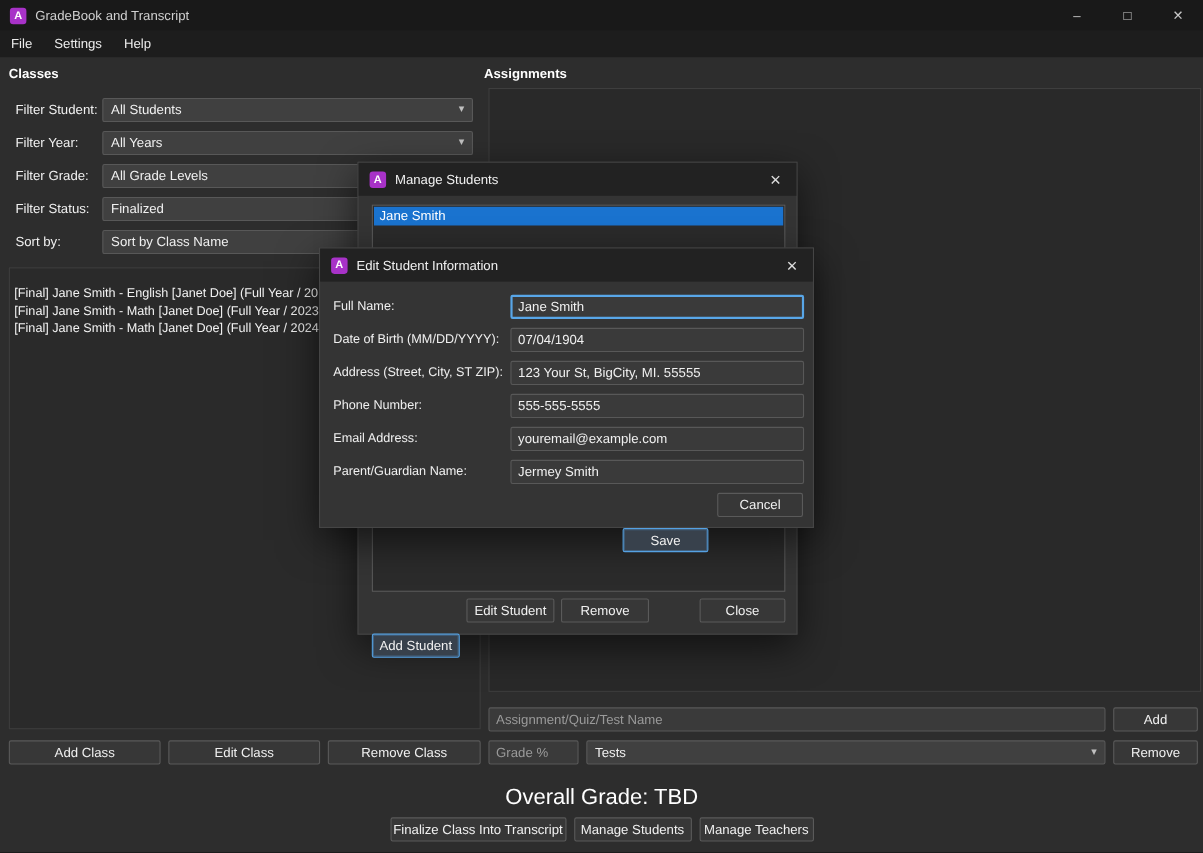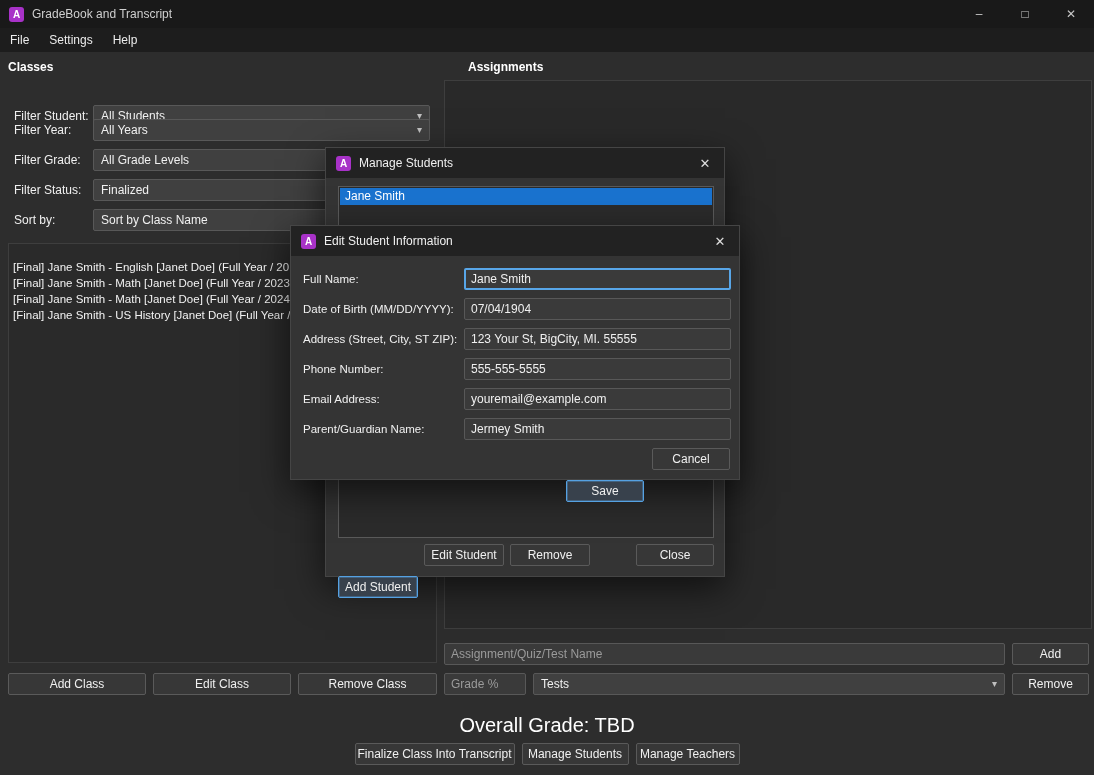--- a/index.html
+++ b/index.html
@@ -14,28 +14,28 @@
   .win-btns { margin-left:auto; display:flex; height:100%; }
   .win-btn { width:46px; height:100%; display:flex; align-items:center; justify-content:center; color:#c8c8c8; font-size:12px; background:none; border:none; font-family:inherit; }
 
   
   .menubar { position:absolute; top:28px; left:0; width:100%; height:24px; background:#1d1d1d; display:flex; align-items:center; }
   .menu-item { padding:0 10px; height:100%; display:flex; align-items:center; color:#ececec; font-size:12px; background:none; border:none; font-family:inherit; }
 
   
   .panel-title { position:absolute; color:#ffffff; font-size:12px; font-weight:bold; }
   .classes-title { left:8px; top:60px; }
-  .assignments-title { left:468px; top:60px; }
+  .assignments-title { left:440px; top:60px; }
 
   
   .flabel { position:absolute; left:14px; color:#f0f0f0; font-size:12px; line-height:22px; }
   .combo { position:absolute; height:22px; background:#404040; border:1px solid #585858; border-radius:2px; display:flex; align-items:center; padding:0 7px; color:#f0f0f0; font-size:12px; }
   .combo .chev { margin-left:auto; color:#bfbfbf; font-size:10px; line-height:1; padding-left:6px; }
   .filter-combo { left:93px; width:337px; }
-  .fr0 { top:89px;margin-top:16px; } .fr1 { top:119px; } .fr2 { top:149px; } .fr3 { top:179px; } .fr4 { top:209px; }
+  .fr0 { top:89px; } .fr1 { top:119px; } .fr2 { top:149px; } .fr3 { top:179px; } .fr4 { top:209px; }
 
   
   .class-list { position:absolute; left:8px; top:243px; width:429px; height:420px; background:#2a2a2a; border:1px solid #3e3e3e; padding:15px 0; overflow:hidden; }
   .class-item { color:#f2f2f2; font-size:11.5px; line-height:16px; padding:0 4px; white-space:nowrap; }
 
   
   .btn { position:absolute; height:22px; background:#373737; border:1px solid #5a5a5a; border-radius:2px; color:#f0f0f0; font-size:12px; font-family:inherit; display:flex; align-items:center; justify-content:center; }
   .btn.accent { border:1px solid #55a1e2; background:#38414c; box-shadow:0 0 0 1px rgba(85,161,226,.35) inset;margin-top:32px; }
 
   .add-class { left:8px; top:673px; width:138px; }
@@ -131,21 +131,20 @@
   <div class="flabel fr4">Sort by:</div>
   <div class="combo filter-combo fr4">
     <span>Sort by Class Name</span>
     <span class="chev">▾</span>
   </div>
 
   <div class="class-list">
     <div class="class-item">[Final] Jane Smith - English [Janet Doe] (Full Year / 20</div>
     <div class="class-item">[Final] Jane Smith - Math [Janet Doe] (Full Year / 2023</div>
     <div class="class-item">[Final] Jane Smith - Math [Janet Doe] (Full Year / 2024</div>
-    <div class="class-item">[Final] Jane Smith - US History [Janet Doe] (Full Year /</div>
   </div>
 
   <button class="btn add-class">Add Class</button>
   <button class="btn edit-class">Edit Class</button>
   <button class="btn remove-class">Remove Class</button>
 
   <div class="assign-box"></div>
   <input class="tinput assign-name" placeholder="Assignment/Quiz/Test Name" style="">
   <button class="btn add-assign">Add</button>
   <input class="tinput grade-input" placeholder="Grade %" style="">

